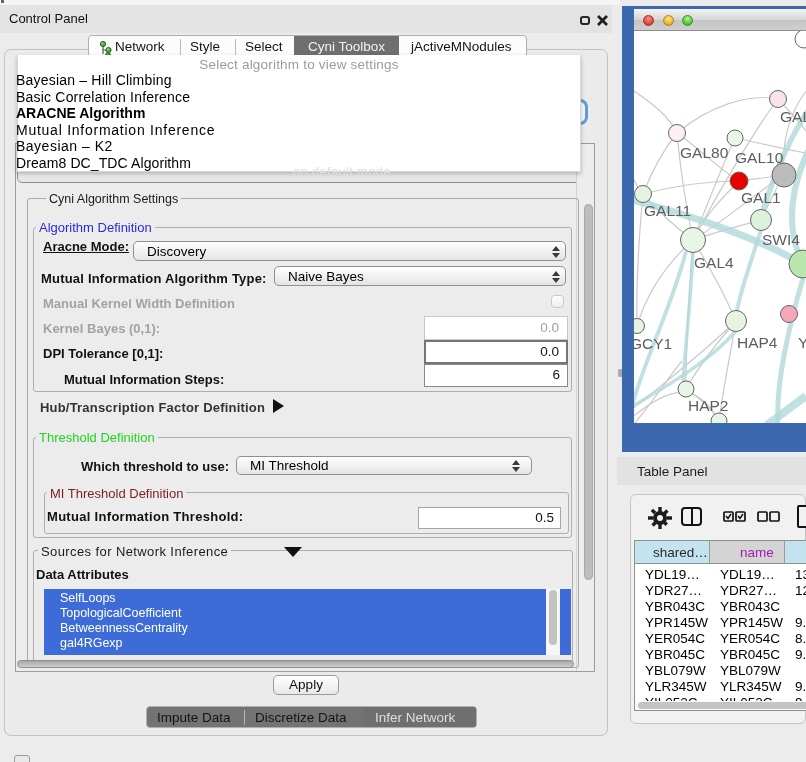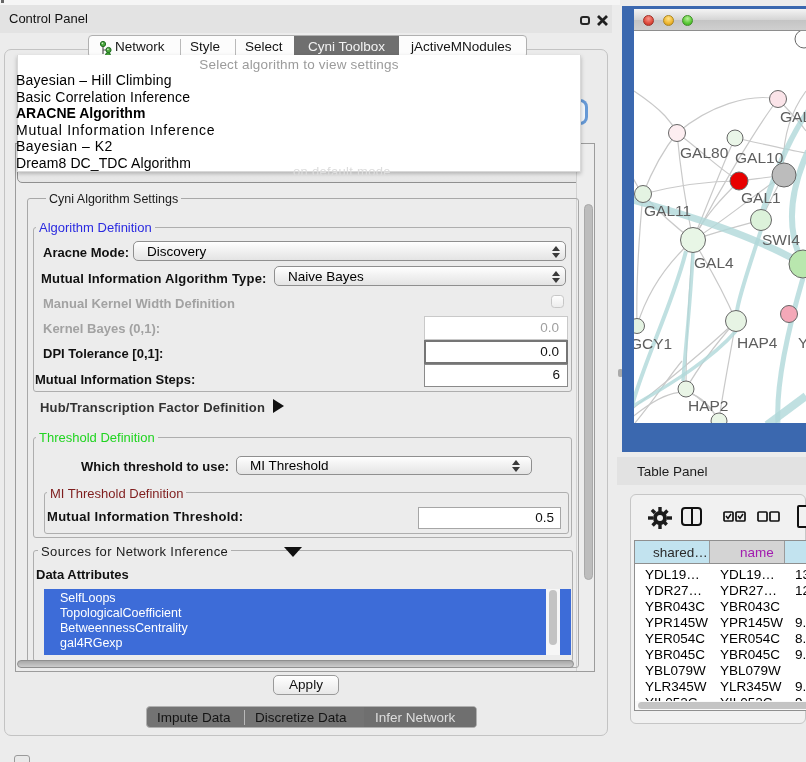--- a/index.html
+++ b/index.html
@@ -57,21 +57,21 @@
 
 <div class="abs" style="left:576px;top:144px;width:18px;height:527px;background:#ededed;border-left:1px solid #d2d2d2;box-sizing:border-box;"></div>
 <div class="abs" style="left:584px;top:204px;width:9px;height:376px;background:#bdbdbd;border:1px solid #a9a9a9;border-radius:5px;box-sizing:border-box;"></div>
 
 <div class="grp" style="left:27px;top:198px;width:552px;height:470px;border-color:#a8a8a8;"></div>
 <div class="gl" style="left:46px;top:192px;color:#1b1b1b;font-size:12.5px;">Cyni Algorithm Settings</div>
 
 <div class="grp" style="left:33px;top:227px;width:539px;height:165px;"></div>
 <div class="gl" style="left:36px;top:220px;color:#2a2ae0;">Algorithm Definition</div>
 
-<div class="lbl" style="left:43px;top:245px;">Aracne Mode:</div>
+<div class="lbl" style="left:43px;top:239px;text-decoration:underline;">Aracne Mode:</div>
 <div class="combo" style="left:133px;top:241px;width:433px;height:20px;padding-left:30px;">
     <span class="ct">Discovery</span>
   </div>
 <div class="spin" style="left:552px;top:245.5px;">
     <div class="up"></div>
     <div class="dn"></div>
   </div>
 
 <div class="lbl" style="left:41px;top:271px;letter-spacing:0.2px;">Mutual Information Algorithm Type:</div>
 <div class="combo" style="left:274px;top:266px;width:292px;height:20px;">
@@ -84,21 +84,21 @@
 
 <div class="lbl" style="left:43px;top:296px;color:#a2a2a2;">Manual Kernel Width Definition</div>
 <div class="abs" style="left:551px;top:295px;width:13px;height:13px;border:1.5px solid #c7c7c7;border-radius:3.5px;background:linear-gradient(#fdfdfd,#ededed);box-sizing:border-box;"></div>
 
 <div class="lbl" style="left:43px;top:321px;color:#a2a2a2;">Kernel Bayes (0,1):</div>
 <div class="field" style="left:424px;top:316px;width:144px;height:24px;border:1px solid #c9c9c9;color:#a0a0a0;padding:3px 8px 0 0;">0.0</div>
 
 <div class="lbl" style="left:43px;top:346px;">DPI Tolerance [0,1]:</div>
 <div class="field" style="left:424px;top:340px;width:144px;height:24px;border:2px solid #757575;color:#111;padding:2px 7px 0 0;">0.0</div>
 
-<div class="lbl" style="left:35px;top:372px;">Mutual Information Steps:</div>
+<div class="lbl" style="left:29px;top:372px;padding-left:35px;">Mutual Information Steps:</div>
 <div class="field" style="left:424px;top:364px;width:144px;height:23px;border:1.5px solid #8a8a8a;color:#111;padding:2px 7px 0 0;">6</div>
 
 <div class="lbl" style="left:40px;top:400px;color:#333;letter-spacing:0.2px;">Hub/Transcription Factor Definition</div>
 <div class="abs" style="left:273px;top:399px;width:0;height:0;border-top:7px solid transparent;border-bottom:7px solid transparent;border-left:11px solid #111;"></div>
 
 <div class="grp" style="left:33px;top:437px;width:539px;height:101px;"></div>
 <div class="gl" style="left:36px;top:430px;color:#21d421;">Threshold Definition</div>
 
 <div class="lbl" style="left:81px;top:459px;">Which threshold to use:</div>
 <div class="combo" style="left:236px;top:456px;width:296px;height:19px;">

